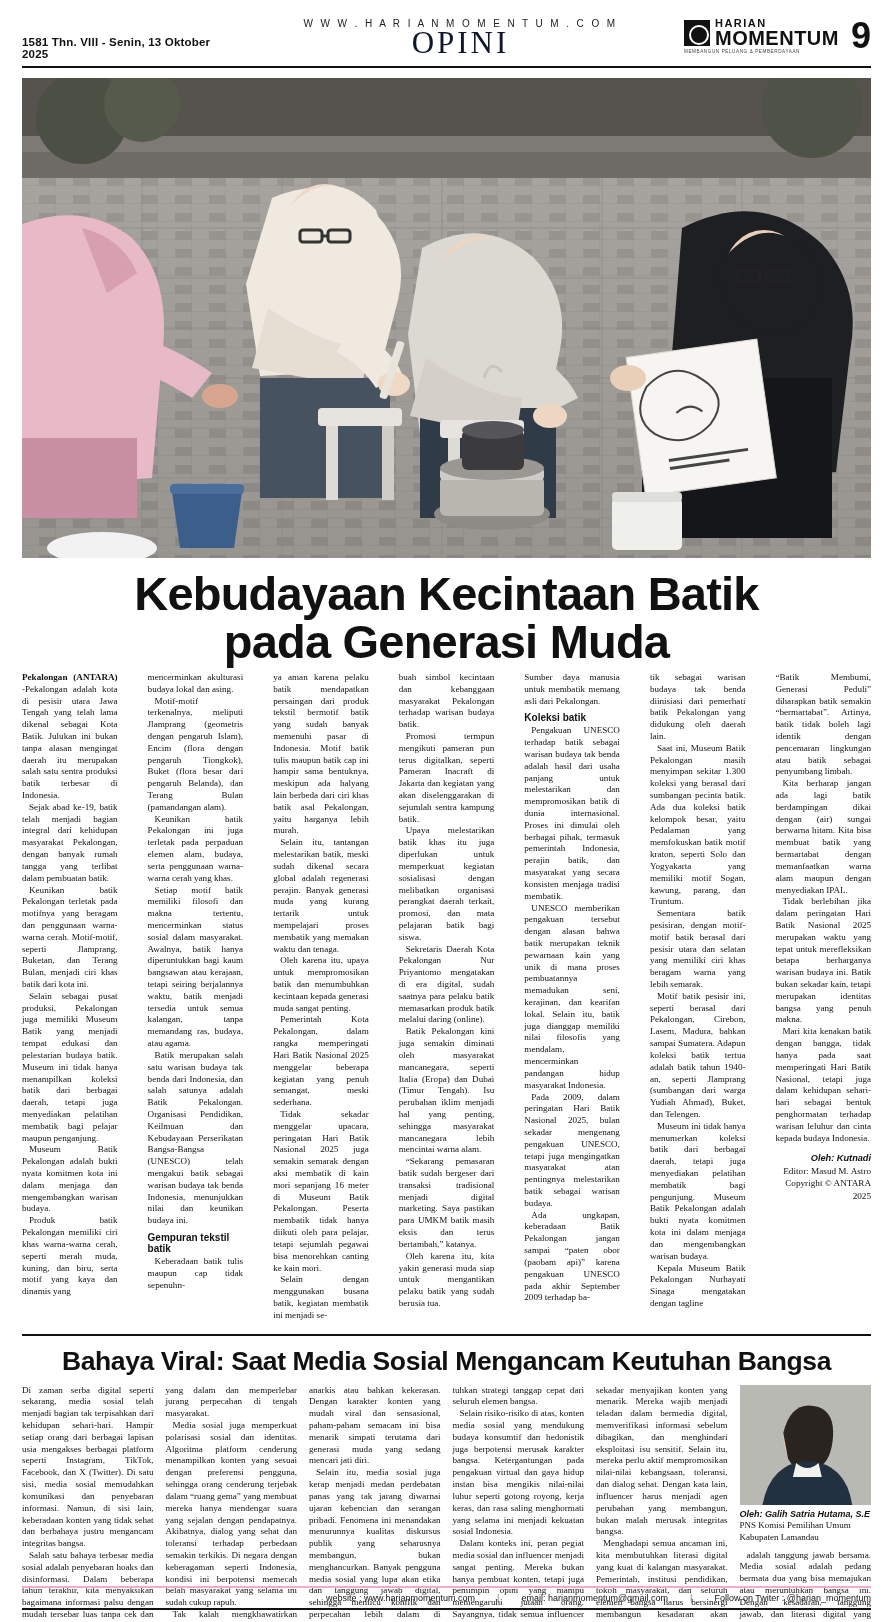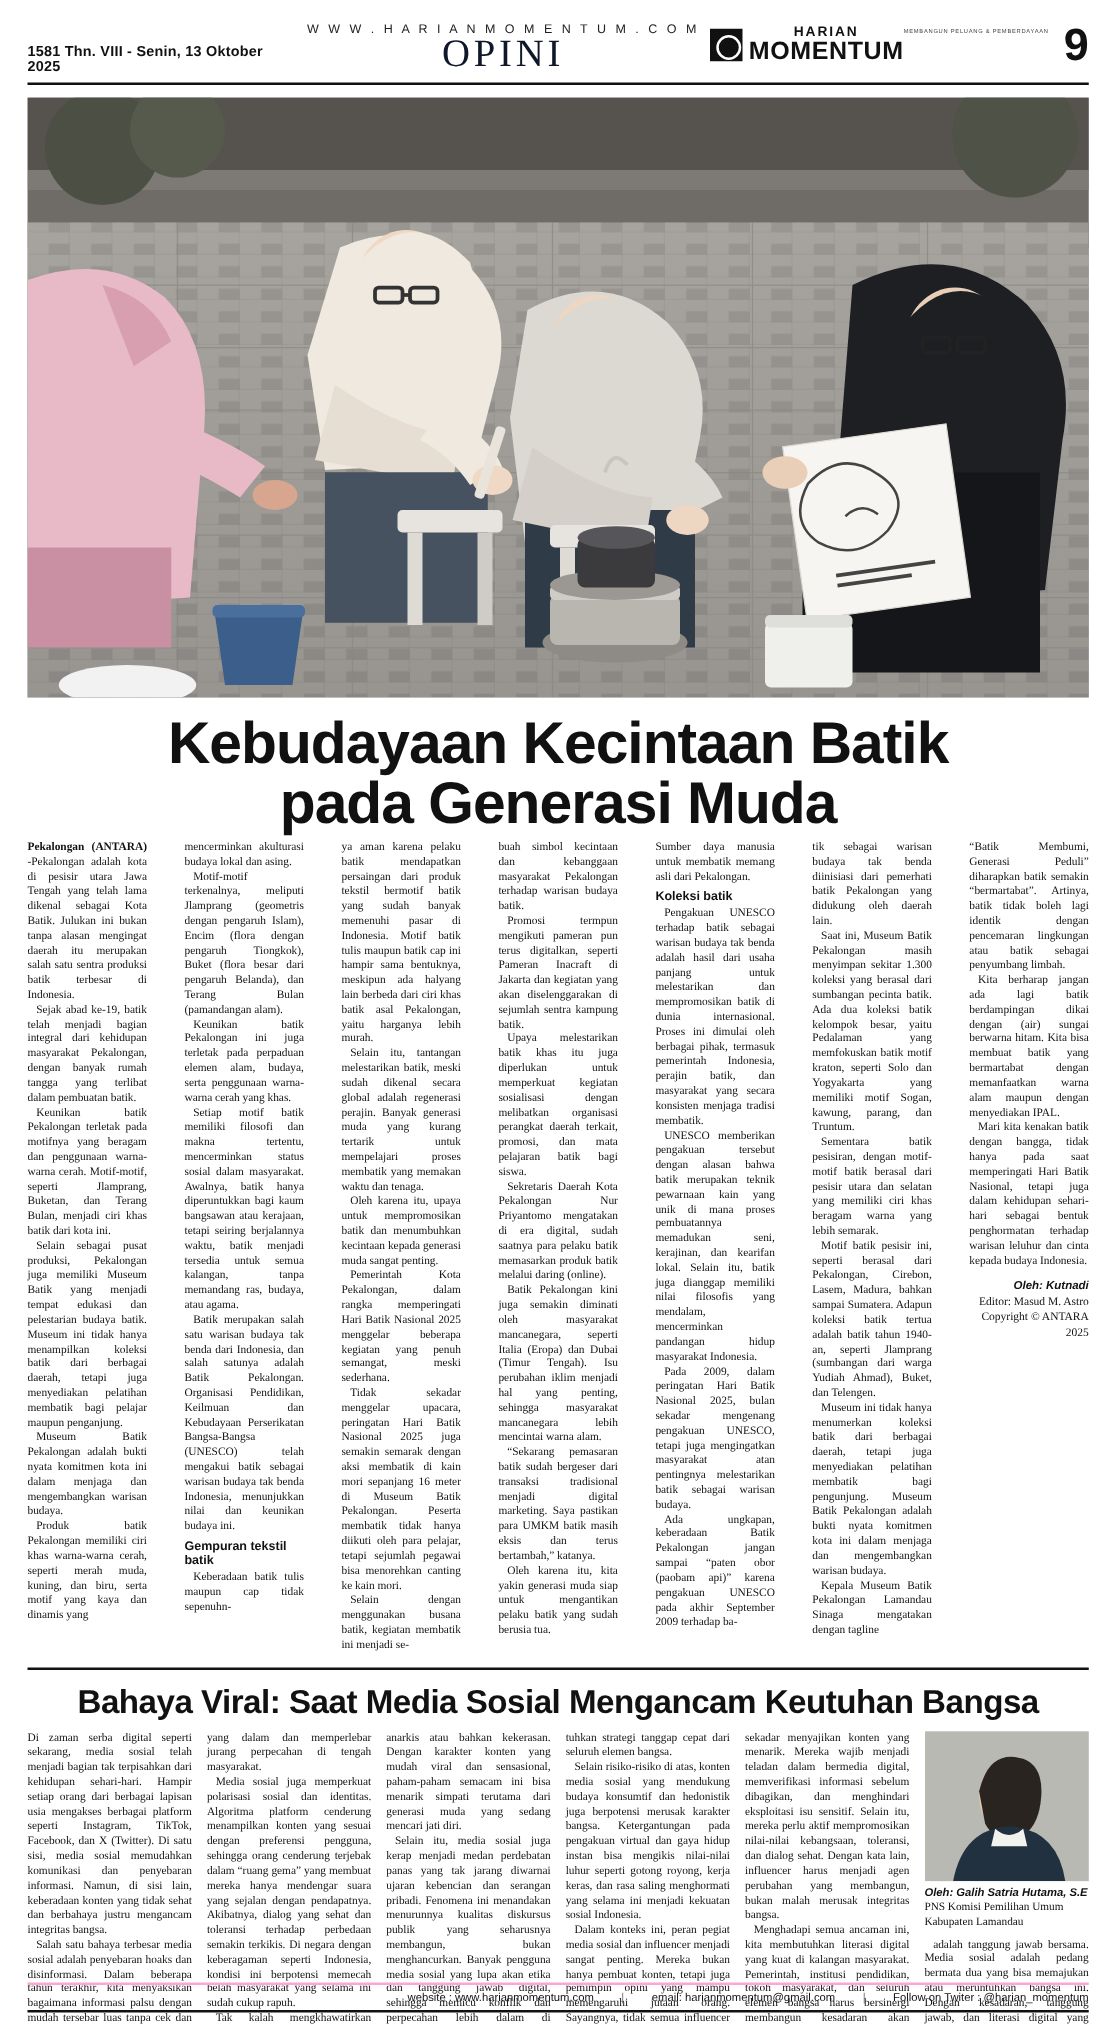--- a/index.html
+++ b/index.html
@@ -12,21 +12,21 @@
   }
   .page { width: 893px; height: 1622px; padding: 18px 22px 10px 22px; position: relative; }
 
   
   .masthead { display: flex; align-items: flex-start; justify-content: space-between; border-bottom: 2px solid #111; padding-bottom: 6px; }
   .mh-left { font-family: "Liberation Sans", sans-serif; font-weight: bold; font-size: 11.5px; letter-spacing: .2px; padding-top: 18px; width: 215px; }
   .mh-center { text-align: center; flex: 1; }
   .mh-url { font-family: "Liberation Sans", sans-serif; font-size: 10px; letter-spacing: 2.4px; color: #222; }
   .mh-section { font-family: "Liberation Serif", serif; font-size: 31px; letter-spacing: 3px; color: #0f172a; line-height: 1.05; margin-top: -2px; }
   .mh-right { display: flex; align-items: center; gap: 12px; }
-  .logo-box { display: flex; align-items: flex-start; text-align: center; }
+  .logo-box { display: flex; flex-direction: column; align-items: flex-start; }
   .logo-row { display: flex; align-items: center; gap: 5px; }
   .logo-sq { width: 26px; height: 26px; background: #111; position: relative; }
   .logo-sq:after { content: ""; position: absolute; left: 5px; top: 5px; width: 16px; height: 16px; border: 2px solid #fff; border-radius: 50%; }
   .logo-txt { font-family: "Liberation Sans", sans-serif; font-weight: bold; line-height: .95; }
   .logo-t1 { font-size: 11px; letter-spacing: 1.5px; }
   .logo-t2 { font-size: 20px; letter-spacing: .5px; }
   .logo-tag { font-family: "Liberation Sans", sans-serif; font-size: 4.6px; letter-spacing: .6px; color: #444; margin-top: 1px; }
   .page-no { font-family: "Liberation Sans", sans-serif; font-weight: bold; font-size: 36px; line-height: 1; }
 
   
@@ -256,25 +256,26 @@
         <p>UNESCO memberikan pengakuan tersebut dengan alasan bahwa batik merupakan teknik pewarnaan kain yang unik di mana proses pembuatannya memadukan seni, kerajinan, dan kearifan lokal. Selain itu, batik juga dianggap memiliki nilai filosofis yang mendalam, mencerminkan pandangan hidup masyarakat Indonesia.</p>
         <p>Pada 2009, dalam peringatan Hari Batik Nasional 2025, bulan sekadar mengenang pengakuan UNESCO, tetapi juga mengingatkan masyarakat atan pentingnya melestarikan batik sebagai warisan budaya.</p>
         <p>Ada ungkapan, keberadaan Batik Pekalongan jangan sampai “paten obor (paobam api)” karena pengakuan UNESCO pada akhir September 2009 terhadap ba-</p>
       </div>
     <div class="col">
         <p class="first">tik sebagai warisan budaya tak benda diinisiasi dari pemerhati batik Pekalongan yang didukung oleh daerah lain.</p>
         <p>Saat ini, Museum Batik Pekalongan masih menyimpan sekitar 1.300 koleksi yang berasal dari sumbangan pecinta batik. Ada dua koleksi batik kelompok besar, yaitu Pedalaman yang memfokuskan batik motif kraton, seperti Solo dan Yogyakarta yang memiliki motif Sogan, kawung, parang, dan Truntum.</p>
         <p>Sementara batik pesisiran, dengan motif-motif batik berasal dari pesisir utara dan selatan yang memiliki ciri khas beragam warna yang lebih semarak.</p>
         <p>Motif batik pesisir ini, seperti berasal dari Pekalongan, Cirebon, Lasem, Madura, bahkan sampai Sumatera. Adapun koleksi batik tertua adalah batik tahun 1940-an, seperti Jlamprang (sumbangan dari warga Yudiah Ahmad), Buket, dan Telengen.</p>
         <p>Museum ini tidak hanya menumerkan koleksi batik dari berbagai daerah, tetapi juga menyediakan pelatihan membatik bagi pengunjung. Museum Batik Pekalongan adalah bukti nyata komitmen kota ini dalam menjaga dan mengembangkan warisan budaya.</p>
-        <p>Kepala Museum Batik Pekalongan Lamandau Sinaga mengatakan dengan tagline</p>
+        <p>Kepala Museum Batik Pekalongan Nurhayati Sinaga mengatakan dengan tagline</p>
       </div>
     <div class="col">
         <p class="first">“Batik Membumi, Generasi Peduli” diharapkan batik semakin “bermartabat”. Artinya, batik tidak boleh lagi identik dengan pencemaran lingkungan atau batik sebagai penyumbang limbah.</p>
         <p>Kita berharap jangan ada lagi batik berdampingan dikai dengan (air) sungai berwarna hitam. Kita bisa membuat batik yang bermartabat dengan memanfaatkan warna alam maupun dengan menyediakan IPAL.</p>
+        <p>Tidak berlebihan jika dalam peringatan Hari Batik Nasional 2025 merupakan waktu yang tepat untuk merefleksikan betapa berharganya warisan budaya ini. Batik bukan sekadar kain, tetapi merupakan identitas bangsa yang penuh makna.</p>
         <p>Mari kita kenakan batik dengan bangga, tidak hanya pada saat memperingati Hari Batik Nasional, tetapi juga dalam kehidupan sehari-hari sebagai bentuk penghormatan terhadap warisan leluhur dan cinta kepada budaya Indonesia.</p>
       <div class="byline">
         <div class="b1">Oleh: Kutnadi</div>
         <div>Editor: Masud M. Astro</div>
         <div>Copyright © ANTARA 2025</div>
       </div>
     </div>
   </div>
 
   <div class="rule"></div>

